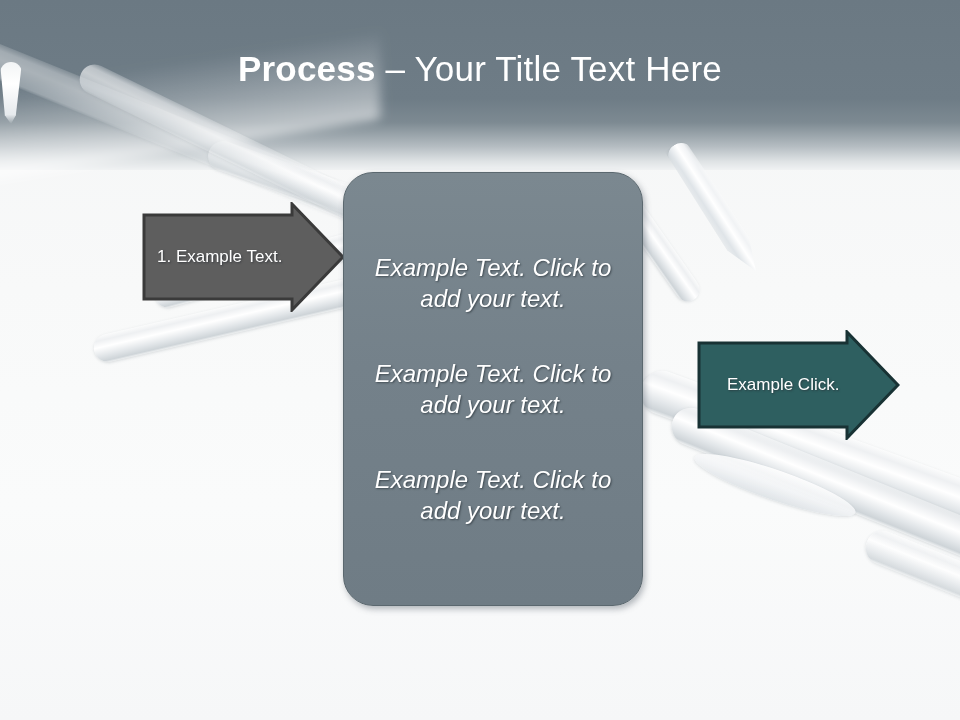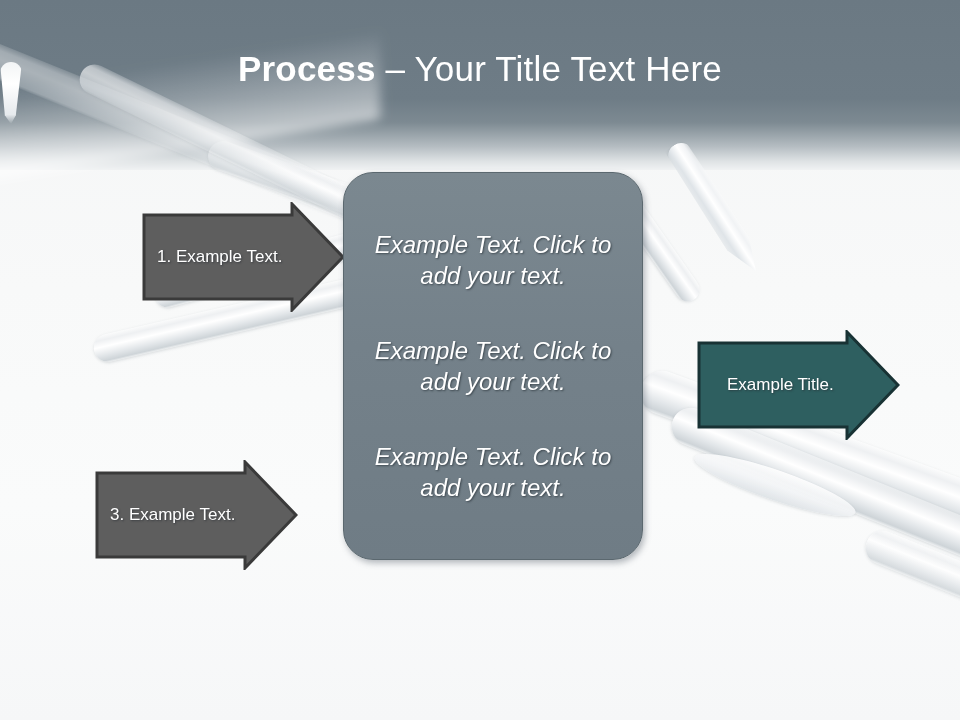--- a/index.html
+++ b/index.html
@@ -212,21 +212,21 @@
     z-index: 2;
   }
 
   .arrow-grey { }
   .arrow-teal { }
 
   
   #centre-box {
     position: absolute;
     left: 343px; top: 172px;
-    width: 300px; height: 388px;
+    width: 300px; height: 434px;
     background: linear-gradient(180deg, #7b8890 0%, #74818a 45%, #6f7c85 100%);
     border: 1.5px solid #5b686f;
     border-radius: 30px;
     box-shadow: 2px 3px 6px rgba(90,100,110,0.45);
     box-sizing: border-box;
     display: flex;
     flex-direction: column;
     justify-content: center;
     align-items: center;
     gap: 44px;
@@ -273,33 +273,27 @@
   </div>
 
   <div class="arrow arrow-grey" style="left:95px; top:202px; width:203px; height:110px; padding-left:15px;margin-left:47px;">
     <svg class="arrow-shape" viewBox="0 0 203 110" preserveAspectRatio="none">
       <polygon points="2,13 150,13 150,2 201,55 150,108 150,97 2,97" fill="#5e5e5e" stroke="#3a3a3a" stroke-width="3"></polygon>
     </svg>
     <span class="arrow-label">1. Example Text.</span>
   </div>
 
 
-  <div class="arrow arrow-grey" style="left:95px; top:460px; width:203px; height:110px; padding-left:15px;">
-    <svg class="arrow-shape" viewBox="0 0 203 110" preserveAspectRatio="none">
-      <polygon points="2,13 150,13 150,2 201,55 150,108 150,97 2,97" fill="#5e5e5e" stroke="#3a3a3a" stroke-width="3"></polygon>
-    </svg>
-    <span class="arrow-label">3. Example Text.</span>
-  </div>
 
   <div id="centre-box">
     <div class="centre-para">Example Text. Click  to add your text.</div>
     <div class="centre-para">Example Text. Click  to add your text.</div>
     <div class="centre-para">Example Text. Click  to add your text.</div>
   </div>
 
   <div class="arrow arrow-teal" style="left:697px; top:330px; width:203px; height:110px; padding-left:30px;">
     <svg class="arrow-shape" viewBox="0 0 203 110" preserveAspectRatio="none">
       <polygon points="2,13 150,13 150,2 201,55 150,108 150,97 2,97" fill="#2e5f60" stroke="#183234" stroke-width="3"></polygon>
     </svg>
-    <span class="arrow-label">Example Title.</span>
+    <span class="arrow-label">Example Click.</span>
   </div>
 
 </div>
 
 </body></html>

